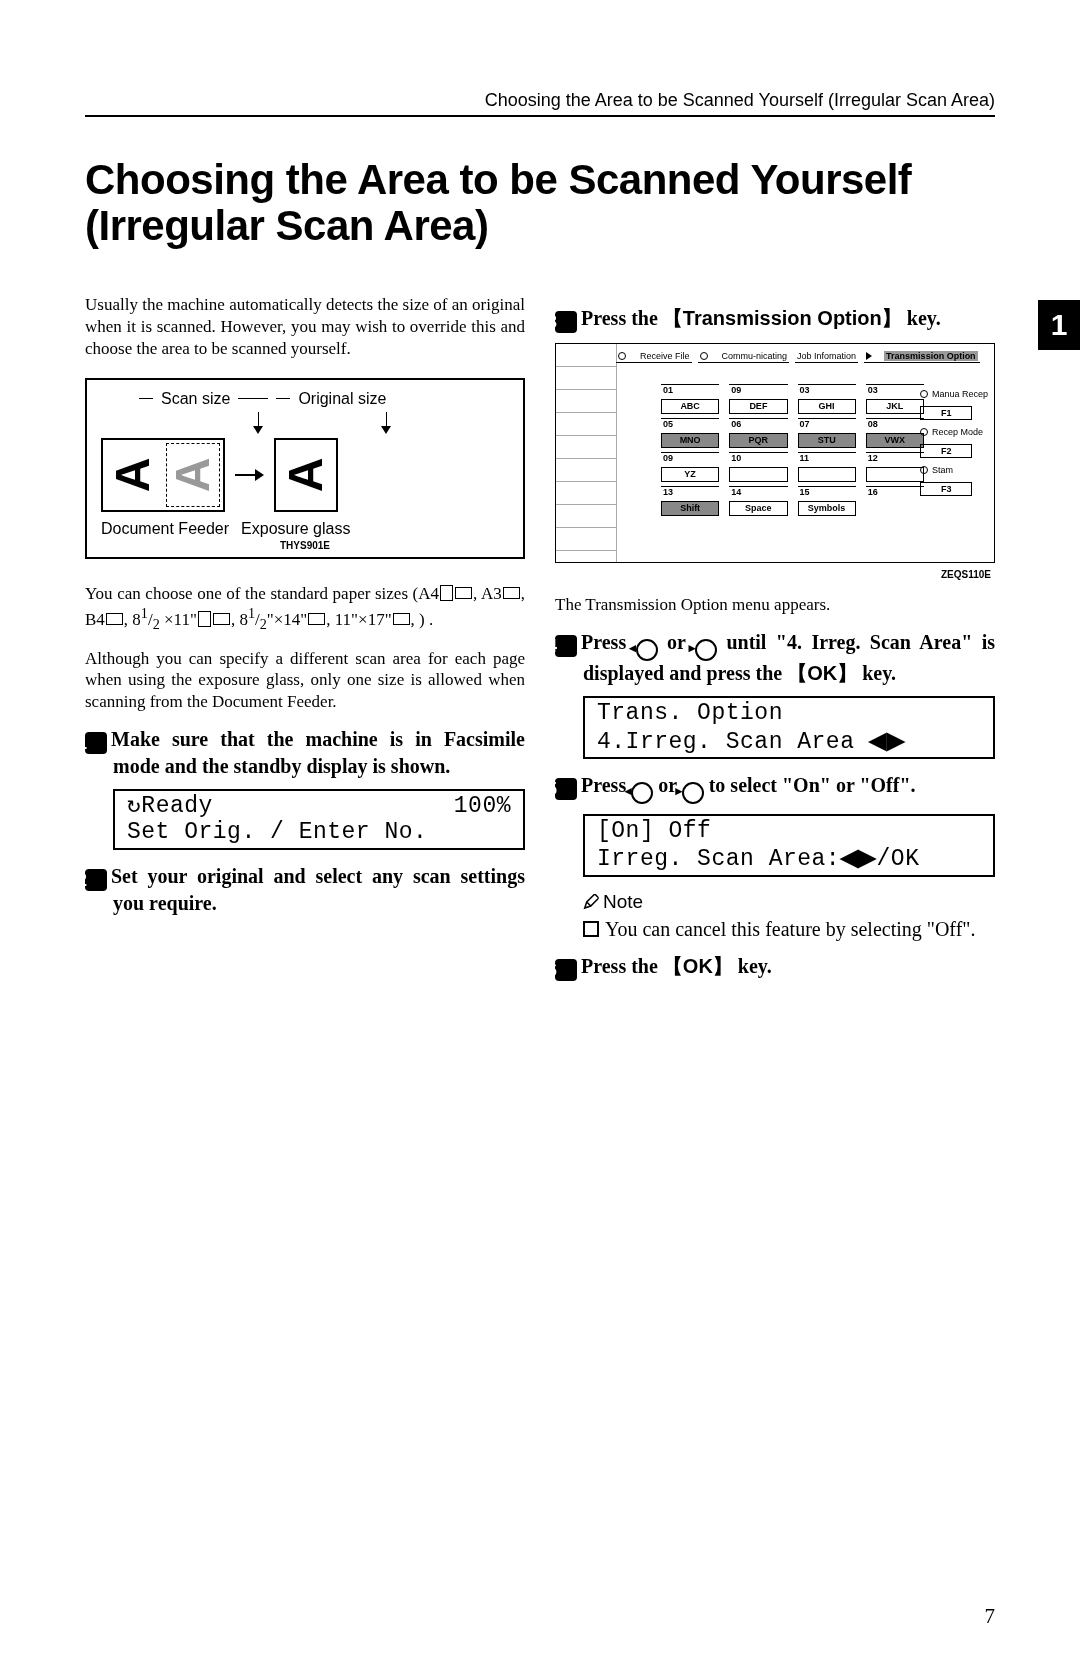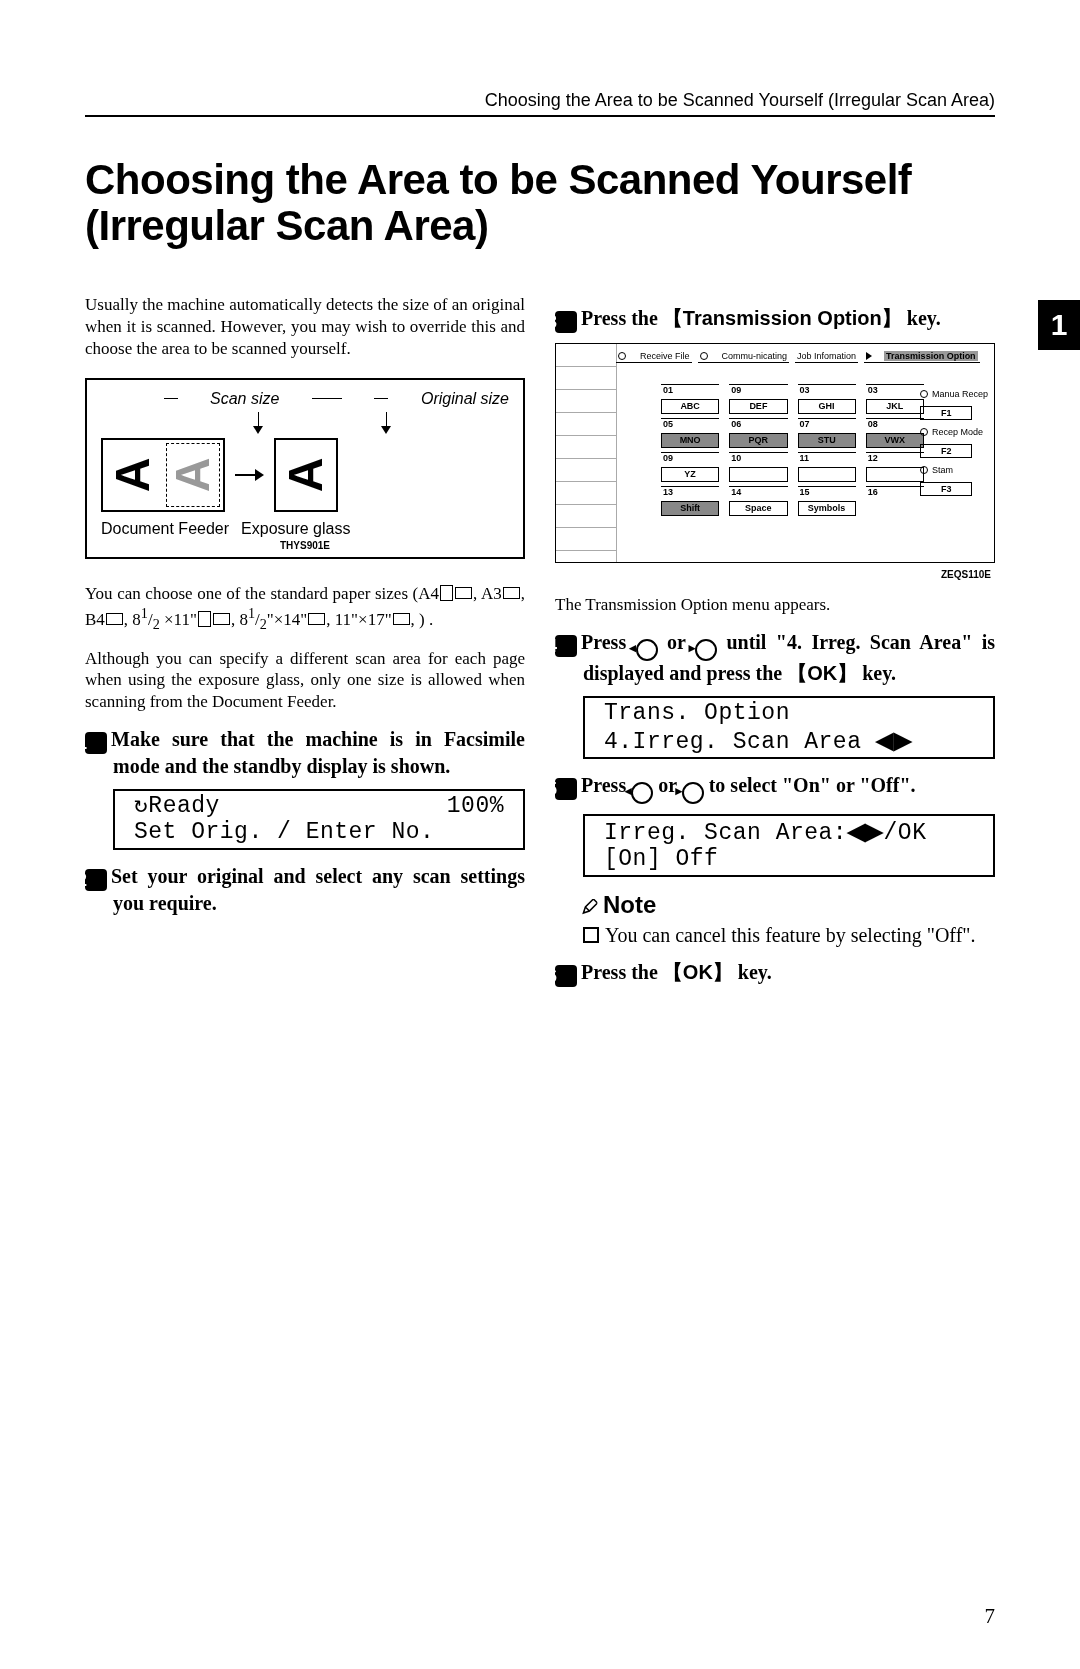--- a/index.html
+++ b/index.html
@@ -49,24 +49,23 @@
   .diagram-box {
     border: 2px solid #000;
     padding: 10px 14px 6px 14px;
     margin: 18px 0 24px 0;
     font-family: Arial, sans-serif;
   }
   .diagram-top-labels {
     display: flex;
     font-size: 16px;
     align-items: center;
-    justify-content: space-between;
+    justify-content: flex-start;
     gap: 8px;
     margin-bottom: 4px;
-    font-style: italic;
   }
   .diagram-top-row {
     display:flex;
     align-items:flex-start;
     justify-content:center;
     gap:4px;
     margin-bottom:4px;
   }
   .arrow-down {
     width: 0; height: 0;
@@ -149,21 +148,21 @@
     text-indent: -28px;
   }
   .step-text .key {
     font-family: Arial, sans-serif;
     font-weight: bold;
   }
   .lcd-box {
     border: 2px solid #000;
     font-family: 'Courier New', monospace;
     font-size: 23px;
-    padding: 2px 19px;
+    padding: 2px 12px;
     margin: 6px 0 14px 28px;
     line-height: 1.15;
     letter-spacing: 0.5px;
   }
   .lcd-row1 { display:flex; justify-content:space-between; }
   .panel-figure {
     border: 1px solid #000;
     margin: 10px 0 6px 0px;
     height: 220px;
     position: relative;
@@ -223,22 +222,22 @@
     display:inline-block;
     width:16px; height:16px;
     transform: skewX(-15deg);
     vertical-align:-2px;
     margin-right:4px;
     position: relative;
   }
   .note-icon svg { width:16px; height:16px; transform: skewX(15deg); }
   .note-head {
     font-family: Arial, sans-serif;
-    font-weight: bold;
-    font-size: 24px;
+    font-weight: normal;
+    font-size: 19px;
     margin: 10px 0 4px 28px;
   }
   .note-body {
     font-size: 20px;
     line-height:1.25;
     margin: 0 0 10px 50px;
     text-indent: -22px;
     text-align: justify;
   }
   .note-bullet {
@@ -547,22 +546,22 @@
       </div>
       <div class="lcd-box">
         <div>Trans. Option</div>
         <div><span> 4.Irreg. Scan Area </span><span class="lr-icon">◀▶</span></div>
       </div>
 
       <div class="step-text">
         <span class="step-num">5</span><span>Press </span><span class="circled-arrow">◂</span><span> or </span><span class="circled-arrow">▸</span><span> to select "On" or "Off".</span>
       </div>
       <div class="lcd-box">
+        <div> [On]   Off</div>
         <div><span>Irreg. Scan Area:</span><span class="lr-icon">◀▶</span><span>/OK</span></div>
-        <div> [On]   Off</div>
       </div>
 
       <div class="note-head">
         <span class="note-icon">
           <svg viewBox="0 0 16 16">
               <path d="M2 14 L4 8 L12 0 L16 4 L8 12 L2 14 Z M4 8 L8 12" fill="none" stroke="#000" stroke-width="1.5"></path>
             </svg>
         </span><span>Note</span>
       </div>
       <div class="note-body">

